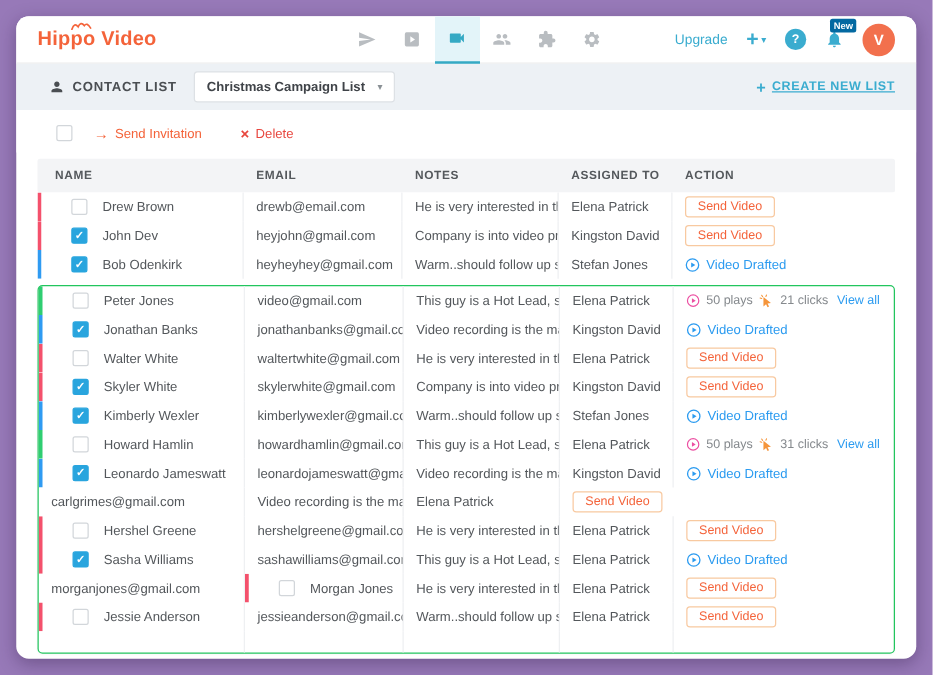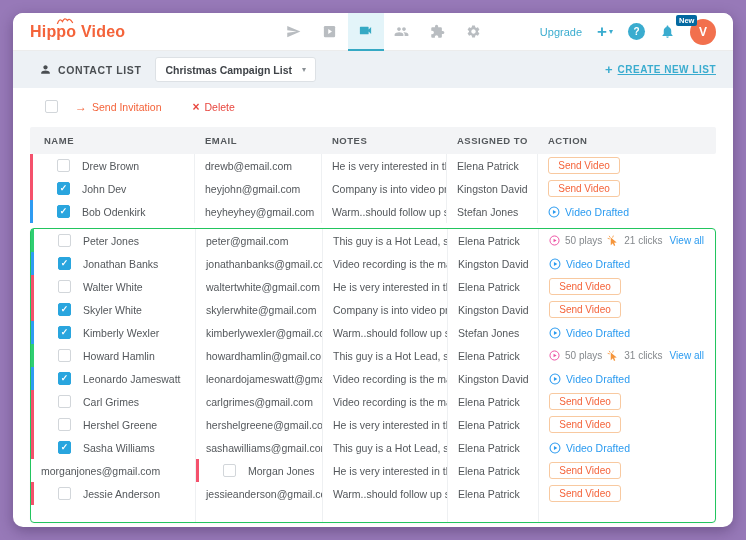--- a/index.html
+++ b/index.html
@@ -35,21 +35,21 @@
   .plusbtn { display:flex; align-items:center; color:#3aaccf; cursor:pointer; }
   .plusbtn .p { font-size:17px; font-weight:bold; line-height:1; }
   .caret { font-size:8px; color:#3aaccf; margin-left:2px; }
   .helpbtn {
     width:17px; height:17px; border-radius:50%; background:#3aaccf; color:#fff;
     font-size:10px; font-weight:bold; display:flex; align-items:center; justify-content:center; cursor:pointer;
   }
   .bellwrap { position:relative; cursor:pointer; }
   .bellwrap svg { width:15px; height:15px; fill:#3aaccf; display:block; }
   .newbadge {
-    position:absolute; top:-9px; left:16px; background:#0369a1; color:#fff;
+    position:absolute; top:-9px; left:4px; background:#0369a1; color:#fff;
     font-size:7.5px; font-weight:bold; padding:1px 3px; border-radius:2px; line-height:1.2;
   }
   .avatar {
     width:26px; height:26px; border-radius:50%; background:#f2704d; color:#fff;
     font-size:12px; font-weight:bold; display:flex; align-items:center; justify-content:center; cursor:pointer;
   }
 
   
   .listbar {
     height:37px; background:#edf1f5; display:flex; align-items:center; padding:0 17px;
@@ -263,21 +263,21 @@
           </div>
         </div>
       </div>
     <div class="rowgroup boxed" id="group2">
         <div class="row">
           <div class="cell c-name">
             <span class="bar" style="background: rgb(47, 206, 113);"></span>
             <span class="cb"></span>
             <span class="nm">Peter Jones</span>
           </div>
-          <div class="cell txtcell c-email">peter@gmail.com</div>
+          <div class="cell txtcell c-email">video@gmail.com</div>
           <div class="cell txtcell c-notes">This guy is a Hot Lead, so...</div>
           <div class="cell txtcell c-assigned">Elena Patrick</div>
           <div class="cell c-action">
             <span class="statgrp">
               <svg class="pcirc " viewBox="0 0 16 16" style="color: rgb(236, 79, 162);">
                 <circle cx="8" cy="8" r="6.6" fill="none" stroke="currentColor" stroke-width="1.4"></circle>
                 <path d="M6.6 5.3v5.4L11 8z" fill="currentColor"></path>
               </svg>
               <span class="stattxt">50 plays</span>
               <svg class="clickico" viewBox="0 0 16 16">
@@ -391,25 +391,20 @@
             <span class="drafted">
               <svg class="pcirc " viewBox="0 0 16 16" style="color: rgb(43, 155, 240);">
                 <circle cx="8" cy="8" r="6.6" fill="none" stroke="currentColor" stroke-width="1.4"></circle>
                 <path d="M6.6 5.3v5.4L11 8z" fill="currentColor"></path>
               </svg>
               <span>Video Drafted</span>
             </span>
           </div>
         </div>
         <div class="row">
-          <div class="cell c-name">
-            <span class="bar" style="background: rgb(244, 81, 108);"></span>
-            <span class="cb"></span>
-            <span class="nm">Carl Grimes</span>
-          </div>
           <div class="cell txtcell c-email">carlgrimes@gmail.com</div>
           <div class="cell txtcell c-notes">Video recording is the mai....</div>
           <div class="cell txtcell c-assigned">Elena Patrick</div>
           <div class="cell c-action">
             <button class="sendvid">Send Video</button>
           </div>
         </div>
         <div class="row">
           <div class="cell c-name">
             <span class="bar" style="background: rgb(244, 81, 108);"></span>

